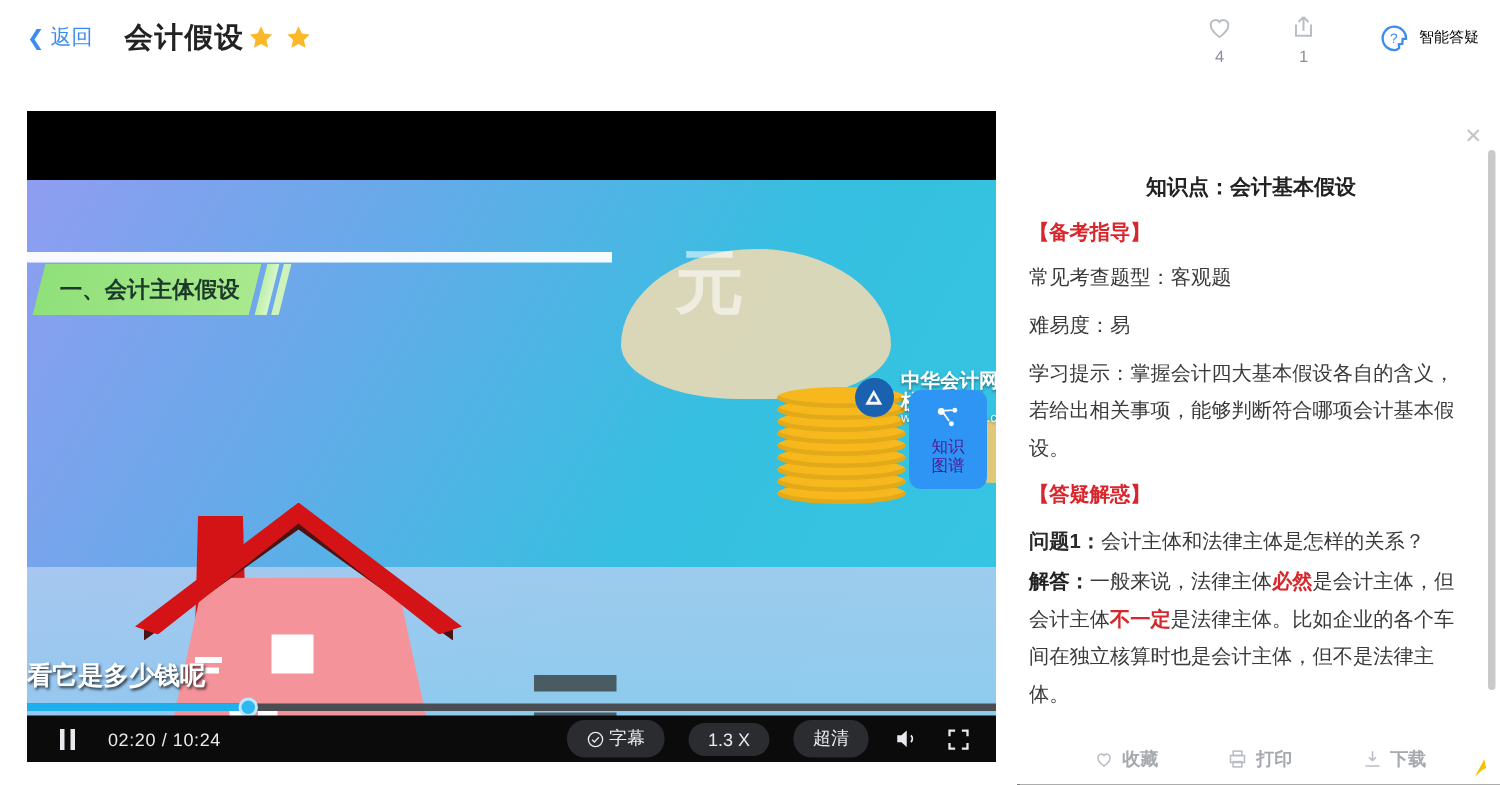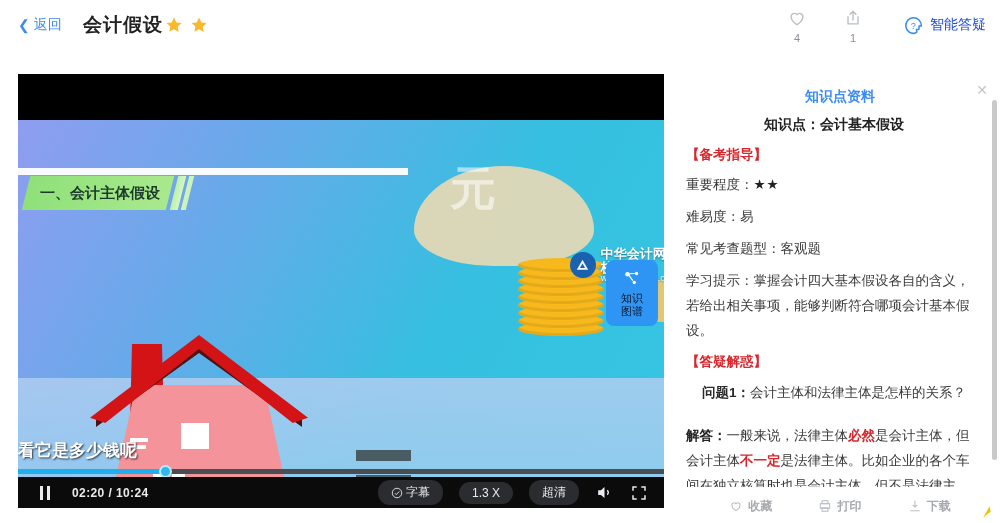--- a/index.html
+++ b/index.html
@@ -16,21 +16,21 @@
   .back-chev{font-size:14px;line-height:1;color:#3b8cf0;}
   .page-title{position:absolute;left:83px;top:12px;font-size:19px;font-weight:bold;color:#222;letter-spacing:1px;}
   .title-stars{position:absolute;left:165px;top:16px;display:flex;gap:7px;}
   .star{width:18px;height:18px;display:block;}
 
   .hdr-actions{position:absolute;right:0;top:0;height:60px;display:flex;align-items:flex-start;}
   .hdr-act{width:56px;text-align:center;padding-top:8px;cursor:pointer;}
   .hdr-act .ico{display:block;height:22px;}
   .hdr-act .cnt{display:block;font-size:11px;color:#8a8f99;margin-top:2px;}
   .ai-btn{display:flex;align-items:center;gap:5px;margin:14px 14px 0 22px;cursor:pointer;}
-  .ai-btn .ai-label{font-size:14px;color:#1d4ed8;}
+  .ai-btn .ai-label{font-size:10px;color:#000000;}
 
   
   .video{position:absolute;left:18px;top:74px;width:646px;height:434px;background:#000;overflow:hidden;}
   .vid-letterbox-top{position:absolute;left:0;top:0;width:100%;height:46px;background:#000;z-index:6;}
   .vid-scene{position:absolute;left:0;top:46px;width:100%;height:388px;
     background:linear-gradient(120deg,#8f9df0 0%,#69a9ea 28%,#36bfe0 62%,#35c6e2 100%);}
   .ground{position:absolute;left:0;bottom:0;width:100%;height:130px;
     background:linear-gradient(180deg,rgba(175,205,240,.85),rgba(150,205,240,.85));}
 
   
@@ -76,50 +76,50 @@
   .wm{position:absolute;left:552px;top:127px;display:flex;align-items:center;gap:5px;z-index:7;}
   .wm-logo{width:26px;height:26px;border-radius:50%;background:#1a62b0;display:flex;align-items:center;justify-content:center;}
   .wm-txt{line-height:1.05;}
   .wm-t1{font-size:13px;color:#fff;font-weight:bold;text-shadow:0 1px 2px rgba(0,0,0,.4);}
   .wm-t2{font-size:9px;color:#eef4fb;text-shadow:0 1px 2px rgba(0,0,0,.4);}
 
   
   .vtools{position:absolute;right:6px;top:140px;width:52px;z-index:8;}
   .vtool{width:52px;border-radius:8px;margin-bottom:8px;padding:9px 0 8px;text-align:center;cursor:pointer;
     background:rgba(44,48,54,.82);color:#d6d9de;}
-  .vtool.active{background:#2e95f5;color:#0f172a;}
+  .vtool.active{background:#2e95f5;color:#4c1d95;}
   .vtool .vt-ico{display:block;height:20px;margin-bottom:3px;}
   .vtool .vt-lb{display:block;font-size:11px;line-height:13px;}
 
   
   .subtitle{position:absolute;left:0;bottom:46px;width:100%;text-align:left;z-index:8;
     font-size:17px;font-weight:bold;color:#fff;text-shadow:1px 1px 2px rgba(0,0,0,.75);}
 
   
   .progress-wrap{position:absolute;left:0;bottom:31px;width:100%;height:12px;z-index:9;cursor:pointer;}
   .progress-bg{position:absolute;left:0;top:4px;width:100%;height:5px;background:#4a4d52;}
   .progress-fill{position:absolute;left:0;top:4px;height:5px;background:#1eb0ec;}
   .progress-knob{position:absolute;top:0;width:13px;height:13px;margin-left:-6px;border-radius:50%;background:#2fb7ef;border:2px solid #bfe9fb;box-sizing:border-box;}
   .ctrlbar{position:absolute;left:0;bottom:0;width:100%;height:31px;background:#0b0b0c;display:flex;align-items:center;z-index:9;}
   .ctl{display:flex;align-items:center;cursor:pointer;}
   .pause{margin-left:22px;display:flex;gap:4px;}
   .pause i{display:block;width:3px;height:14px;background:#e8eaed;}
-  .time{margin-left:22px;color:#e8eaed;font-size:12px;letter-spacing:.4px;font-weight:bold;}
+  .time{margin-left:22px;color:#e8eaed;font-size:12px;letter-spacing:.4px;}
   .ctl-right{margin-left:auto;display:flex;align-items:center;gap:16px;padding-right:16px;}
   .pill{background:#2a2c30;color:#e8eaed;border-radius:12px;padding:4px 13px;font-size:12px;display:flex;align-items:center;gap:3px;cursor:pointer;}
 
   
   .panel{position:absolute;left:680px;top:74px;width:320px;height:449px;background:#fff;overflow:hidden;}
   .panel-title{text-align:center;color:#3b8cf0;font-size:14px;font-weight:bold;margin-top:14px;}
   .panel-close{position:absolute;right:12px;top:9px;color:#c4c4c4;font-size:14px;cursor:pointer;line-height:1;}
   .panel-body{position:absolute;left:0;top:38px;width:320px;height:375px;overflow:hidden;padding:0 18px 0 6px;box-sizing:border-box;}
   .kp-sub{text-align:center;font-size:14px;color:#222;font-weight:bold;margin:4px 0 12px;}
   .sec-head{color:#d8262c;font-size:13.5px;font-weight:bold;margin:10px 0 8px;}
   .p{font-size:13.5px;color:#3a3a3a;line-height:25px;margin:0 0 7px;}
-  .q{font-size:13.5px;color:#3a3a3a;line-height:25px;margin:9px 0 18px;text-align:center;}
+  .q{font-size:13.5px;color:#3a3a3a;line-height:25px;margin:9px 0 2px;}
   .q b{color:#2a2a2a;}
   .red{color:#d8262c;font-weight:bold;}
   .bk{font-weight:bold;color:#222;}
   .stars-inline{letter-spacing:1px;color:#222;}
   .panel-scroll{position:absolute;right:3px;top:26px;width:5px;height:360px;background:#c9c9c9;border-radius:3px;}
   .panel-foot{position:absolute;left:0;bottom:0;width:320px;height:34px;display:flex;align-items:center;justify-content:space-around;padding:0 26px;box-sizing:border-box;background:#fff;}
   .foot-item{display:flex;align-items:center;gap:5px;color:#a6a9ad;font-size:12px;cursor:pointer;font-weight:bold;}
   .corner-mark{position:absolute;right:4px;bottom:4px;width:14px;height:14px;}
 </style>
 </head>
@@ -285,33 +285,29 @@
               <g fill="none" stroke="#e8eaed" stroke-width="2">
                 <path d="M4 9V4h5M20 9V4h-5M4 15v5h5M20 15v5h-5"></path>
               </g>
             </svg>
         </div>
       </div>
     </div>
   </div>
 
   <div class="panel">
-    <div class="panel-title">知识点资料</div>
     <div class="panel-close">✕</div>
     <div class="panel-scroll"></div>
 
     <div class="panel-body">
       <div class="kp-sub">知识点：会计基本假设</div>
 
       <div class="sec-head">【备考指导】</div>
-      <div class="p">
-        <span>重要程度：</span><span class="stars-inline">★★</span>
-      </div>
+      <div class="p">常见考查题型：客观题</div>
       <div class="p">难易度：易</div>
-      <div class="p">常见考查题型：客观题</div>
       <div class="p">学习提示：掌握会计四大基本假设各自的含义，若给出相关事项，能够判断符合哪项会计基本假设。</div>
 
       <div class="sec-head">【答疑解惑】</div>
       <div class="q">
         <b>问题1：</b><span>会计主体和法律主体是怎样的关系？</span>
       </div>
       <div class="p">
         <span class="bk">解答：</span><span>一般来说，法律主体</span><span class="red">必然</span><span>是会计主体，但会计主体</span><span class="red">不一定</span><span>是法律主体。比如企业的各个车间在独立核算时也是会计主体，但不是法律主体。</span>
       </div>
 

